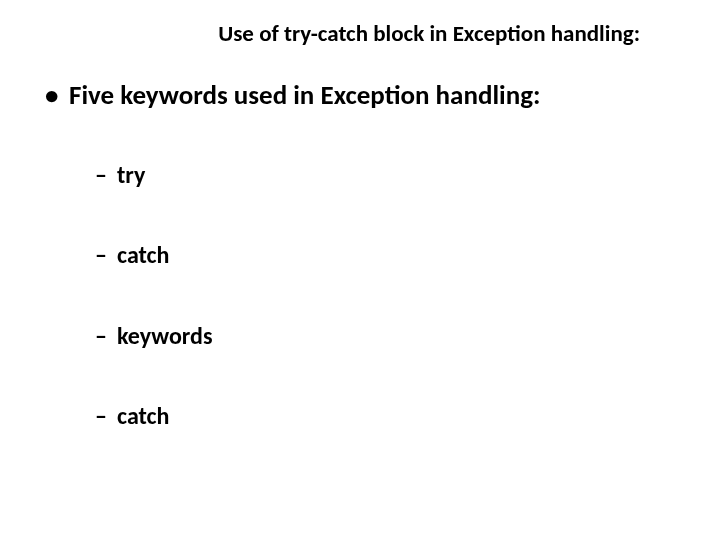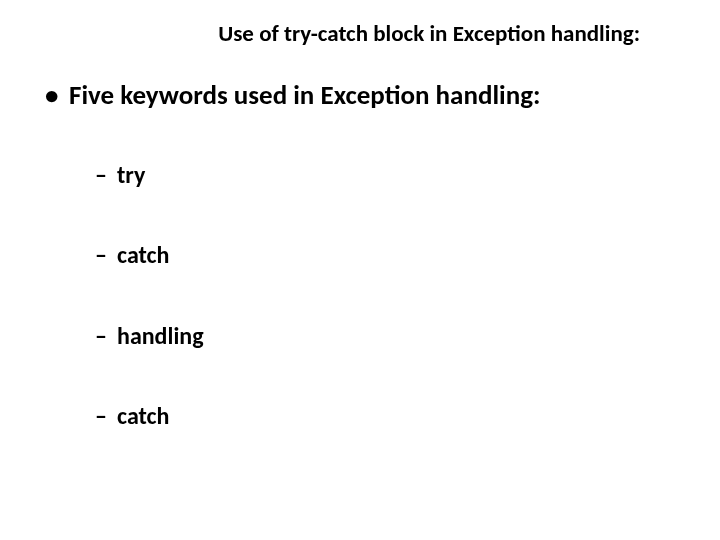--- a/index.html
+++ b/index.html
@@ -60,16 +60,16 @@
 </head>
 <body>
 
 <h1 class="slide-title">Use of try-catch block in Exception handling:</h1>
 
 <ul class="bullet-list">
   <li class="level-1">Five keywords used in Exception handling:</li>
   <ul class="level-2-container">
     <li class="level-2">try</li>
     <li class="level-2">catch</li>
-    <li class="level-2">handling</li>
+    <li class="level-2">keywords</li>
     <li class="level-2">catch</li>
   </ul>
 </ul>
 
 </body></html>

